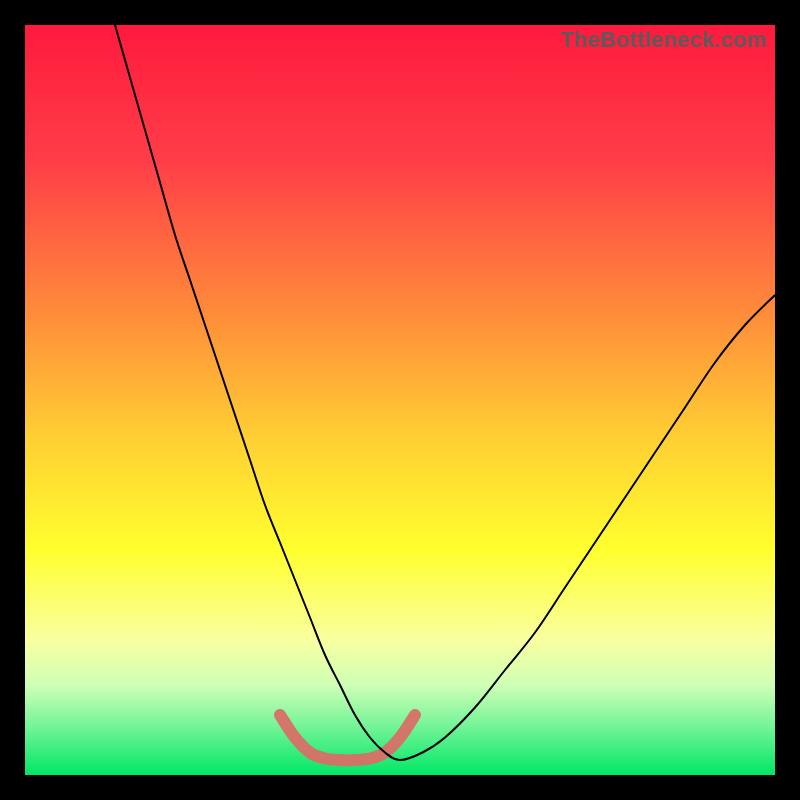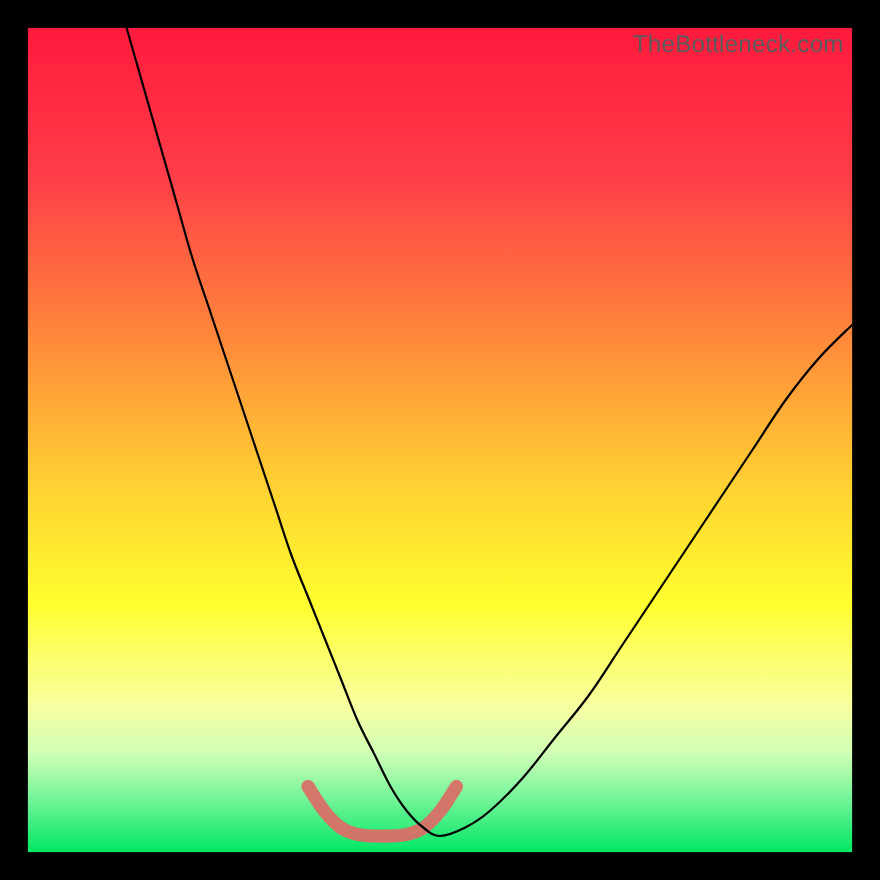--- a/index.html
+++ b/index.html
@@ -34,21 +34,21 @@
     inset: 0;
     width: 100%;
     height: 100%;
   }
   .watermark {
     position: absolute;
     top: 2px;
     right: 8px;
     color: #5b5b5b;
     font-size: 22px;
-    font-weight: 400;
+    font-weight: 700;
     letter-spacing: 0.2px;
     user-select: none;
   }
 </style>
 </head>
 <body>
 
 <div class="frame">
 
   <div class="plot-area">

